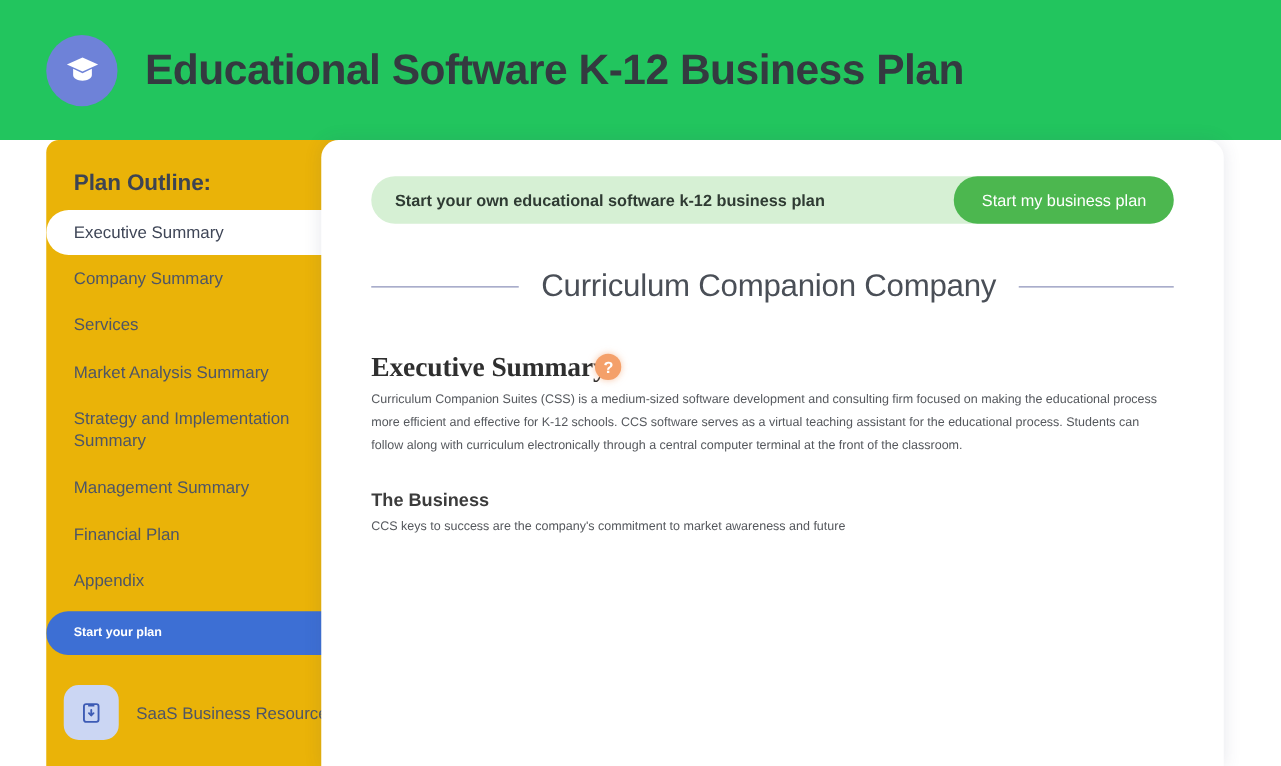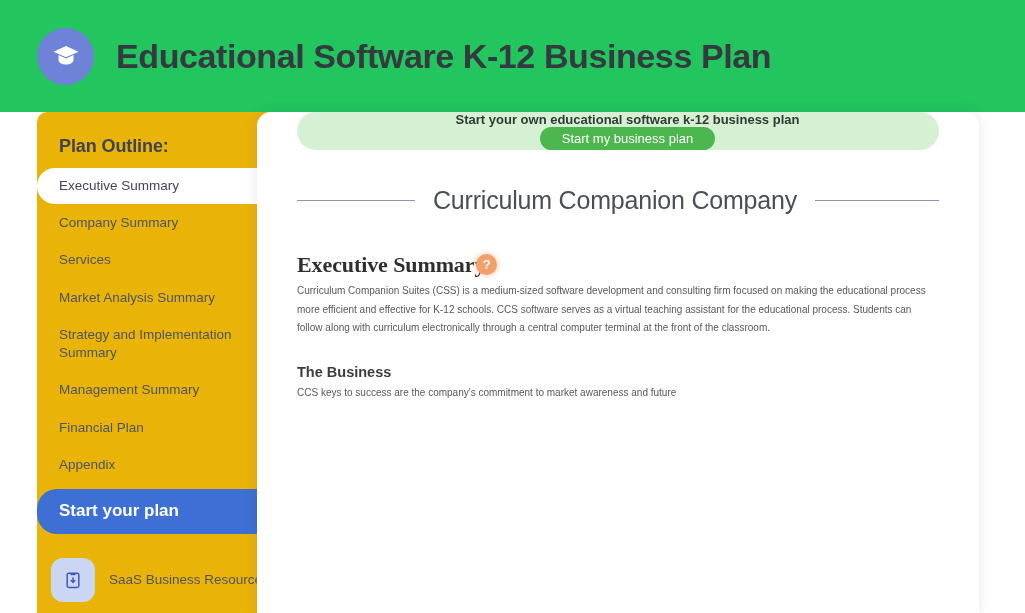--- a/index.html
+++ b/index.html
@@ -92,21 +92,21 @@
     cursor: pointer;
   }
   .outline-item.active {
     background: #ffffff;
     color: #3f4657;
   }
   .outline-item.cta {
     background: #3d6fd4;
     color: #ffffff;
     font-weight: bold;
-    font-size: 17px;
+    font-size: 10px;
     padding-top: 11px;
     padding-bottom: 11px;
     margin-top: 6px;
   }
 
   .resource-row {
     display: flex;
     align-items: center;
     margin-top: 24px;
     padding-left: 14px;
@@ -137,30 +137,30 @@
     height: 501px;
     background: #ffffff;
     border-radius: 14px 14px 0 0;
     box-shadow: 0 0 14px rgba(60, 70, 110, 0.13);
     overflow: hidden;
     box-sizing: border-box;
     padding: 0 40px;
   }
 
   .cta-banner {
+    margin-top: 29px;
     height: 38px;
     background: #d6f0d4;
     border-radius: 19px;
     display: flex;
     align-items: center;
     justify-content: space-between;
     padding-left: 19px;
     box-sizing: border-box;
     width: 100%;
-    flex-direction: column;
   }
   .cta-text {
     font-size: 13px;
     font-weight: bold;
     color: #2f3b33;
     white-space: nowrap;
   }
   .cta-button {
     background: #4cb74f;
     color: #ffffff;

